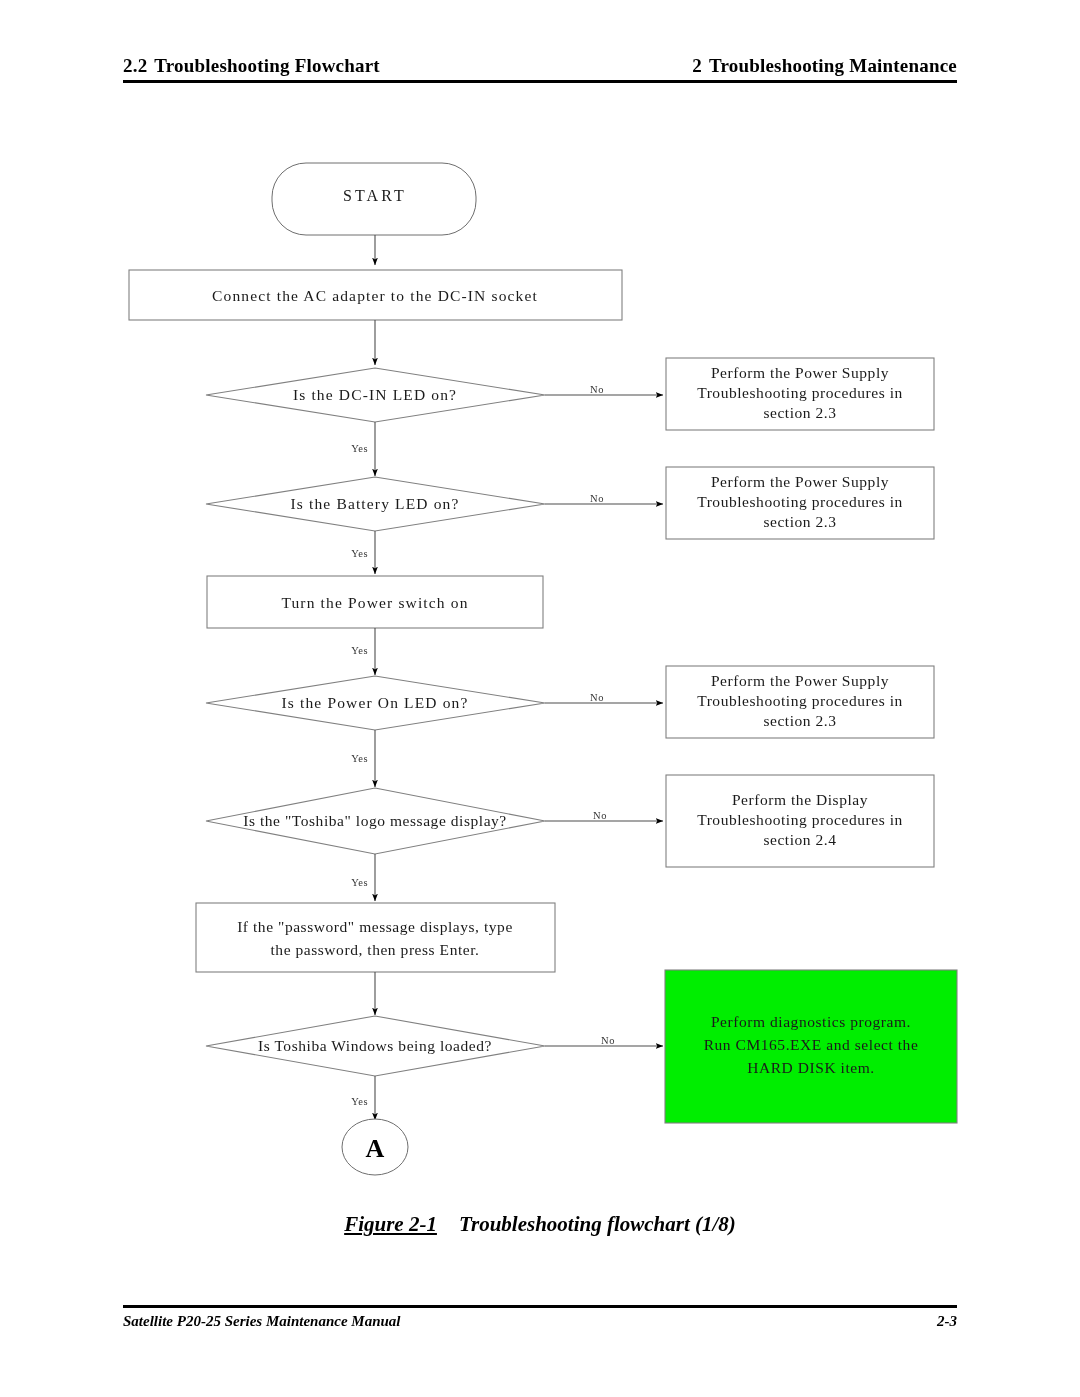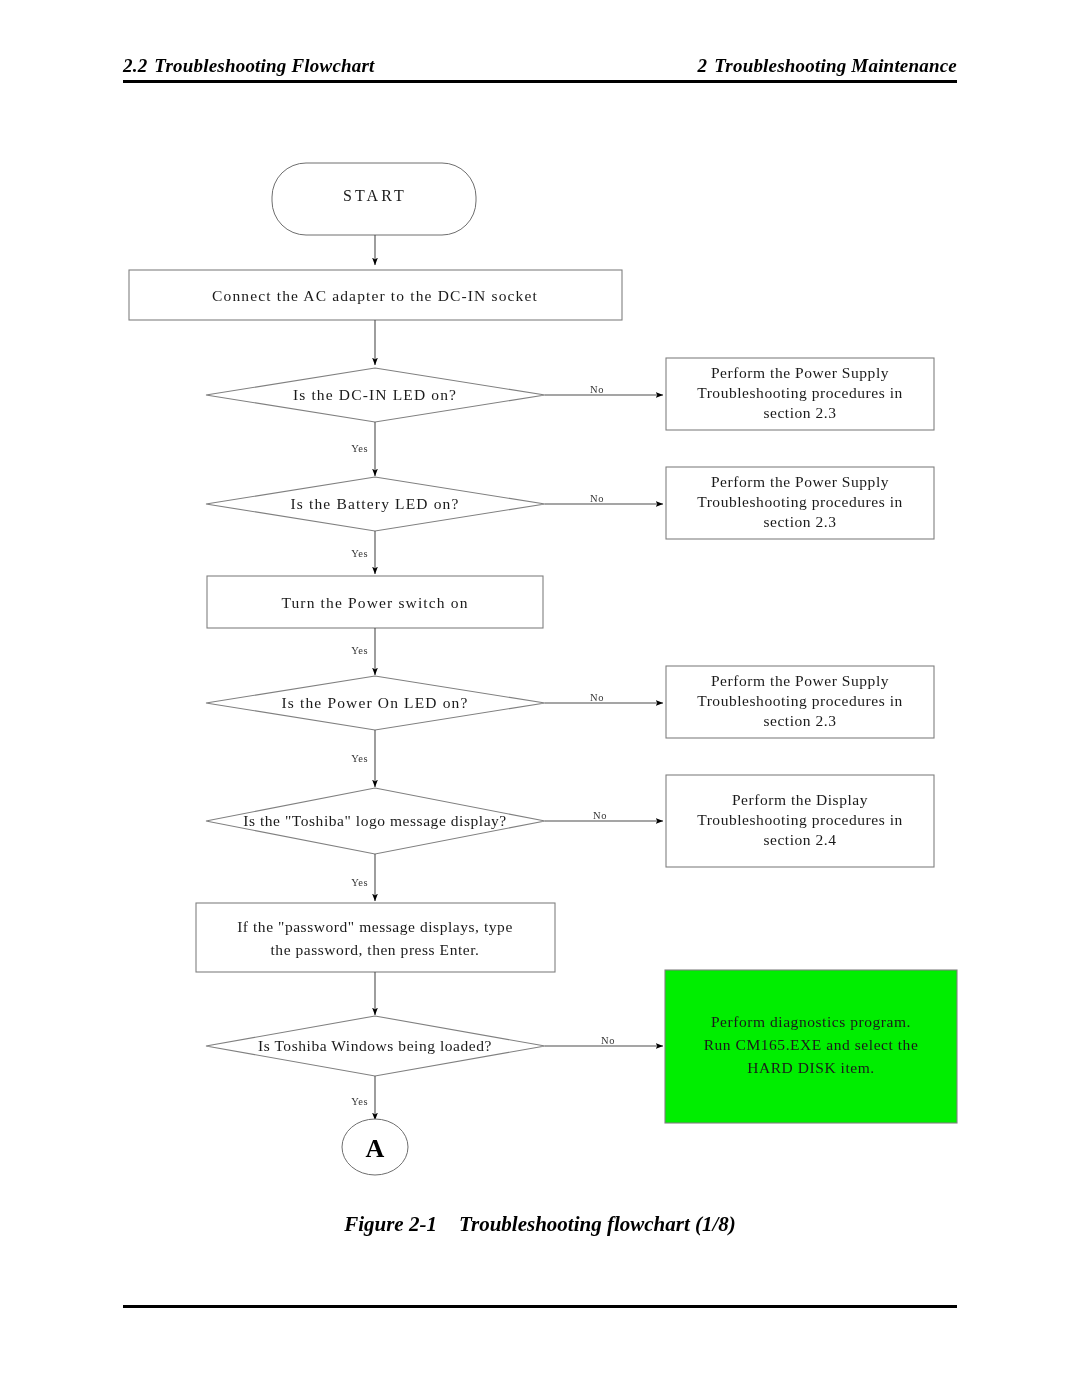--- a/index.html
+++ b/index.html
@@ -21,21 +21,20 @@
     position: absolute;
     left: 123px;
     top: 55px;
     width: 834px;
     height: 40px;
   }
   #page-header .hdr-row {
     display: flex;
     justify-content: space-between;
     align-items: baseline;
-    font-style: italic;
     font-weight: bold;
     font-size: 19px;
     letter-spacing: 0.2px;
   }
   #page-header .hdr-left .num,
   #page-header .hdr-right .num {
     margin-right: 7px;
   }
   #page-header .hdr-rule {
     margin-top: 3px;
@@ -68,21 +67,21 @@
   #figure-caption {
     position: absolute;
     left: 0;
     top: 1212px;
     width: 1080px;
     text-align: center;
     font-style: italic;
     font-weight: bold;
     font-size: 21px;
   }
-  #figure-caption .cap-label { margin-right: 22px; }
+  #figure-caption .cap-label { margin-right: 22px; text-decoration: underline; }
 
   
   #flowchart {
     position: absolute;
     left: 0;
     top: 110px;
     width: 1080px;
     height: 1090px;
   }
   #flowchart svg { display: block; }
@@ -272,13 +271,17 @@
 
 </svg>
 </div>
 
 <div id="figure-caption">
   <span class="cap-label">Figure 2-1</span><span>Troubleshooting flowchart (1/8)</span>
 </div>
 
 <div id="page-footer">
   <div class="ftr-rule"></div>
+  <div class="ftr-row">
+    <span>Satellite P20-25 Series Maintenance Manual</span>
+    <span>2-3</span>
+  </div>
 </div>
 
 </body></html>

